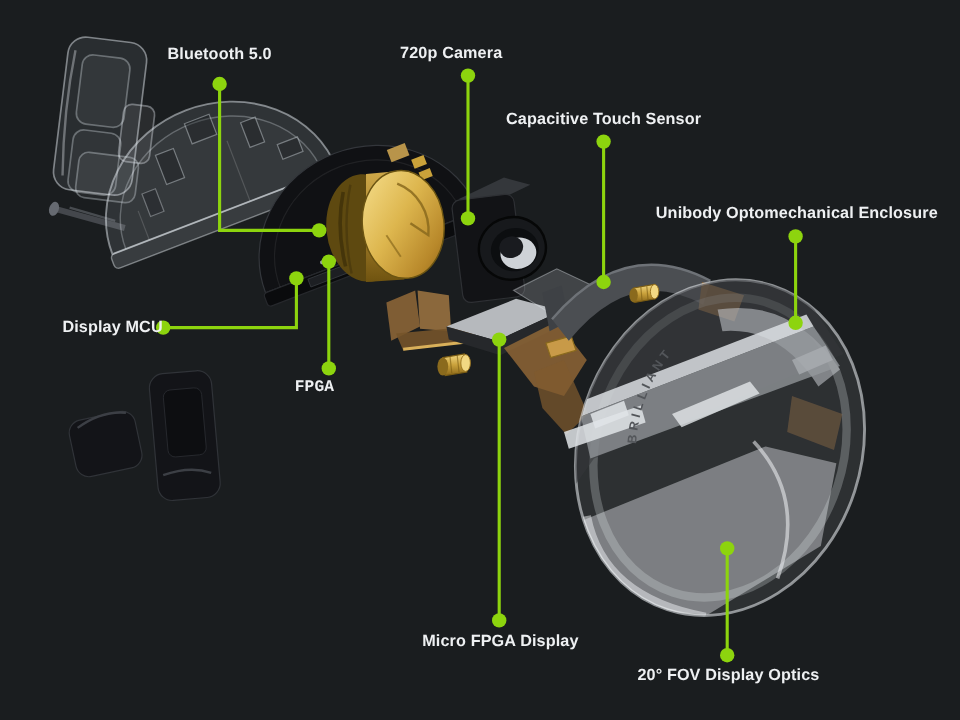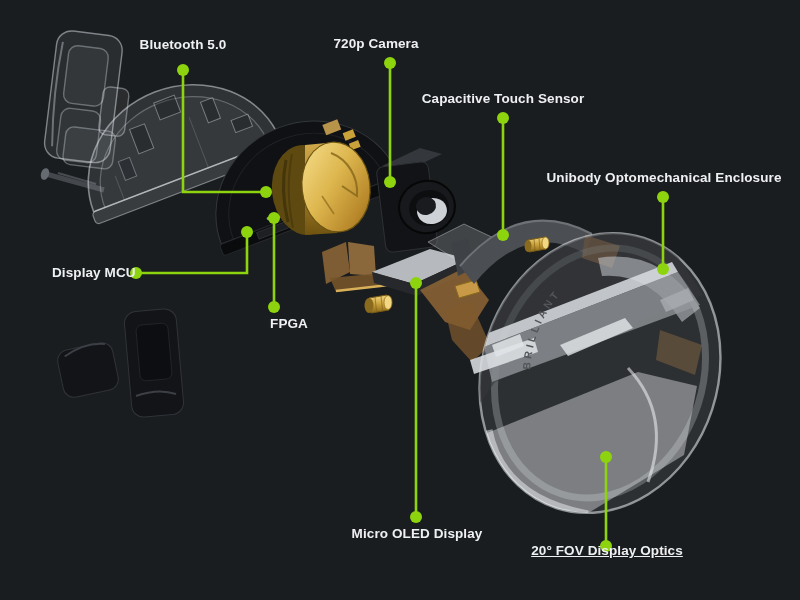--- a/index.html
+++ b/index.html
@@ -251,18 +251,18 @@
   <div class="label center" style="left:183px; top:37px;">Bluetooth 5.0</div>
 
   <div class="label center" style="left:376px; top:36px;">720p Camera</div>
 
   <div class="label center" style="left:664px; top:170px;">Unibody Optomechanical Enclosure</div>
 
   <div class="label center" style="left:503px; top:91px;">Capacitive Touch Sensor</div>
 
   <div class="label" style="left:52px; top:265px;">Display MCU</div>
 
-  <div class="label center" style="left:289px; top:316px;">FPGA</div>
-
-  <div class="label center" style="left:417px; top:526px;">Micro OLED Display</div>
-
-  <div class="label center" style="left:607px; top:543px;text-decoration:underline;">20° FOV Display Optics</div>
+  <div class="label center" style="left:262px; top:316px;font-family:Liberation Mono, monospace;">FPGA</div>
+
+  <div class="label center" style="left:417px; top:526px;">Micro FPGA Display</div>
+
+  <div class="label center" style="left:607px; top:555px;">20° FOV Display Optics</div>
 </div>
 
 </body></html>

